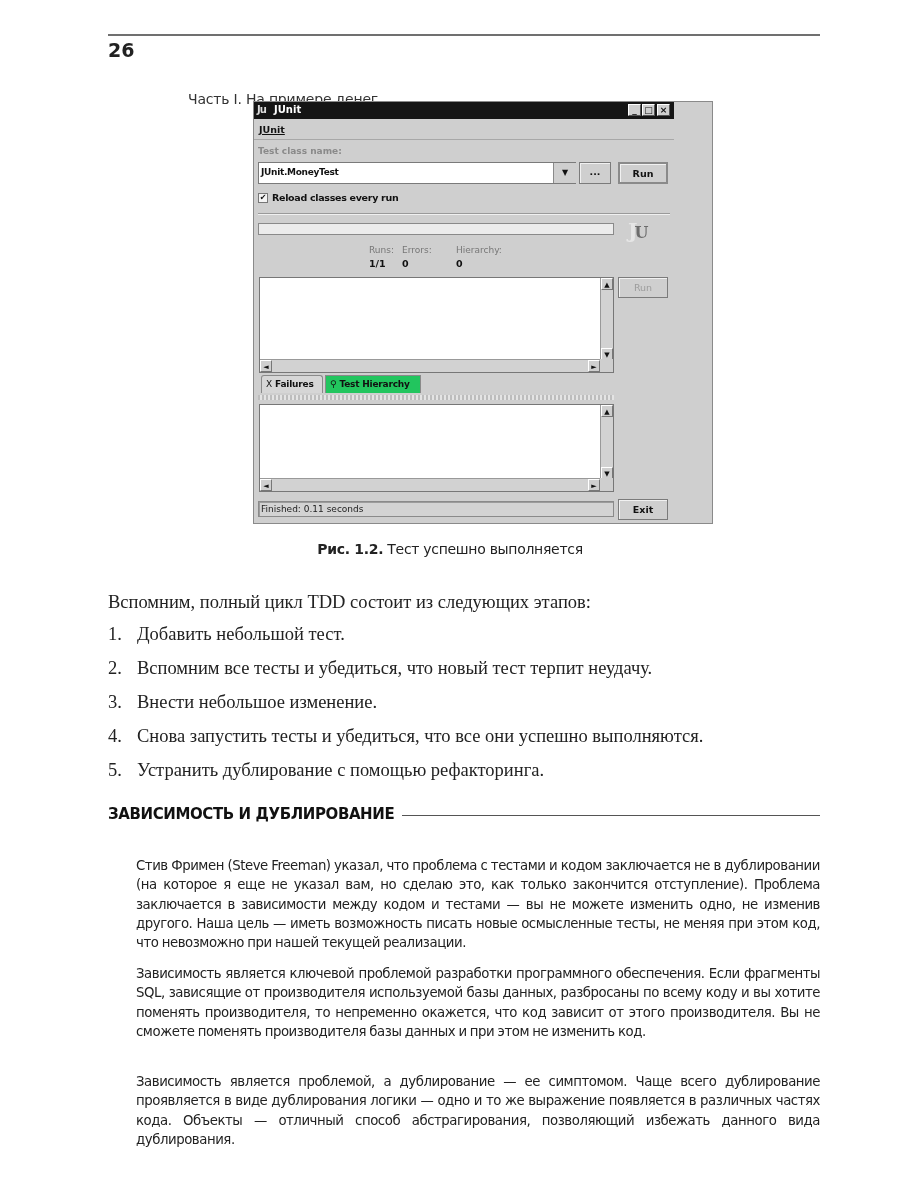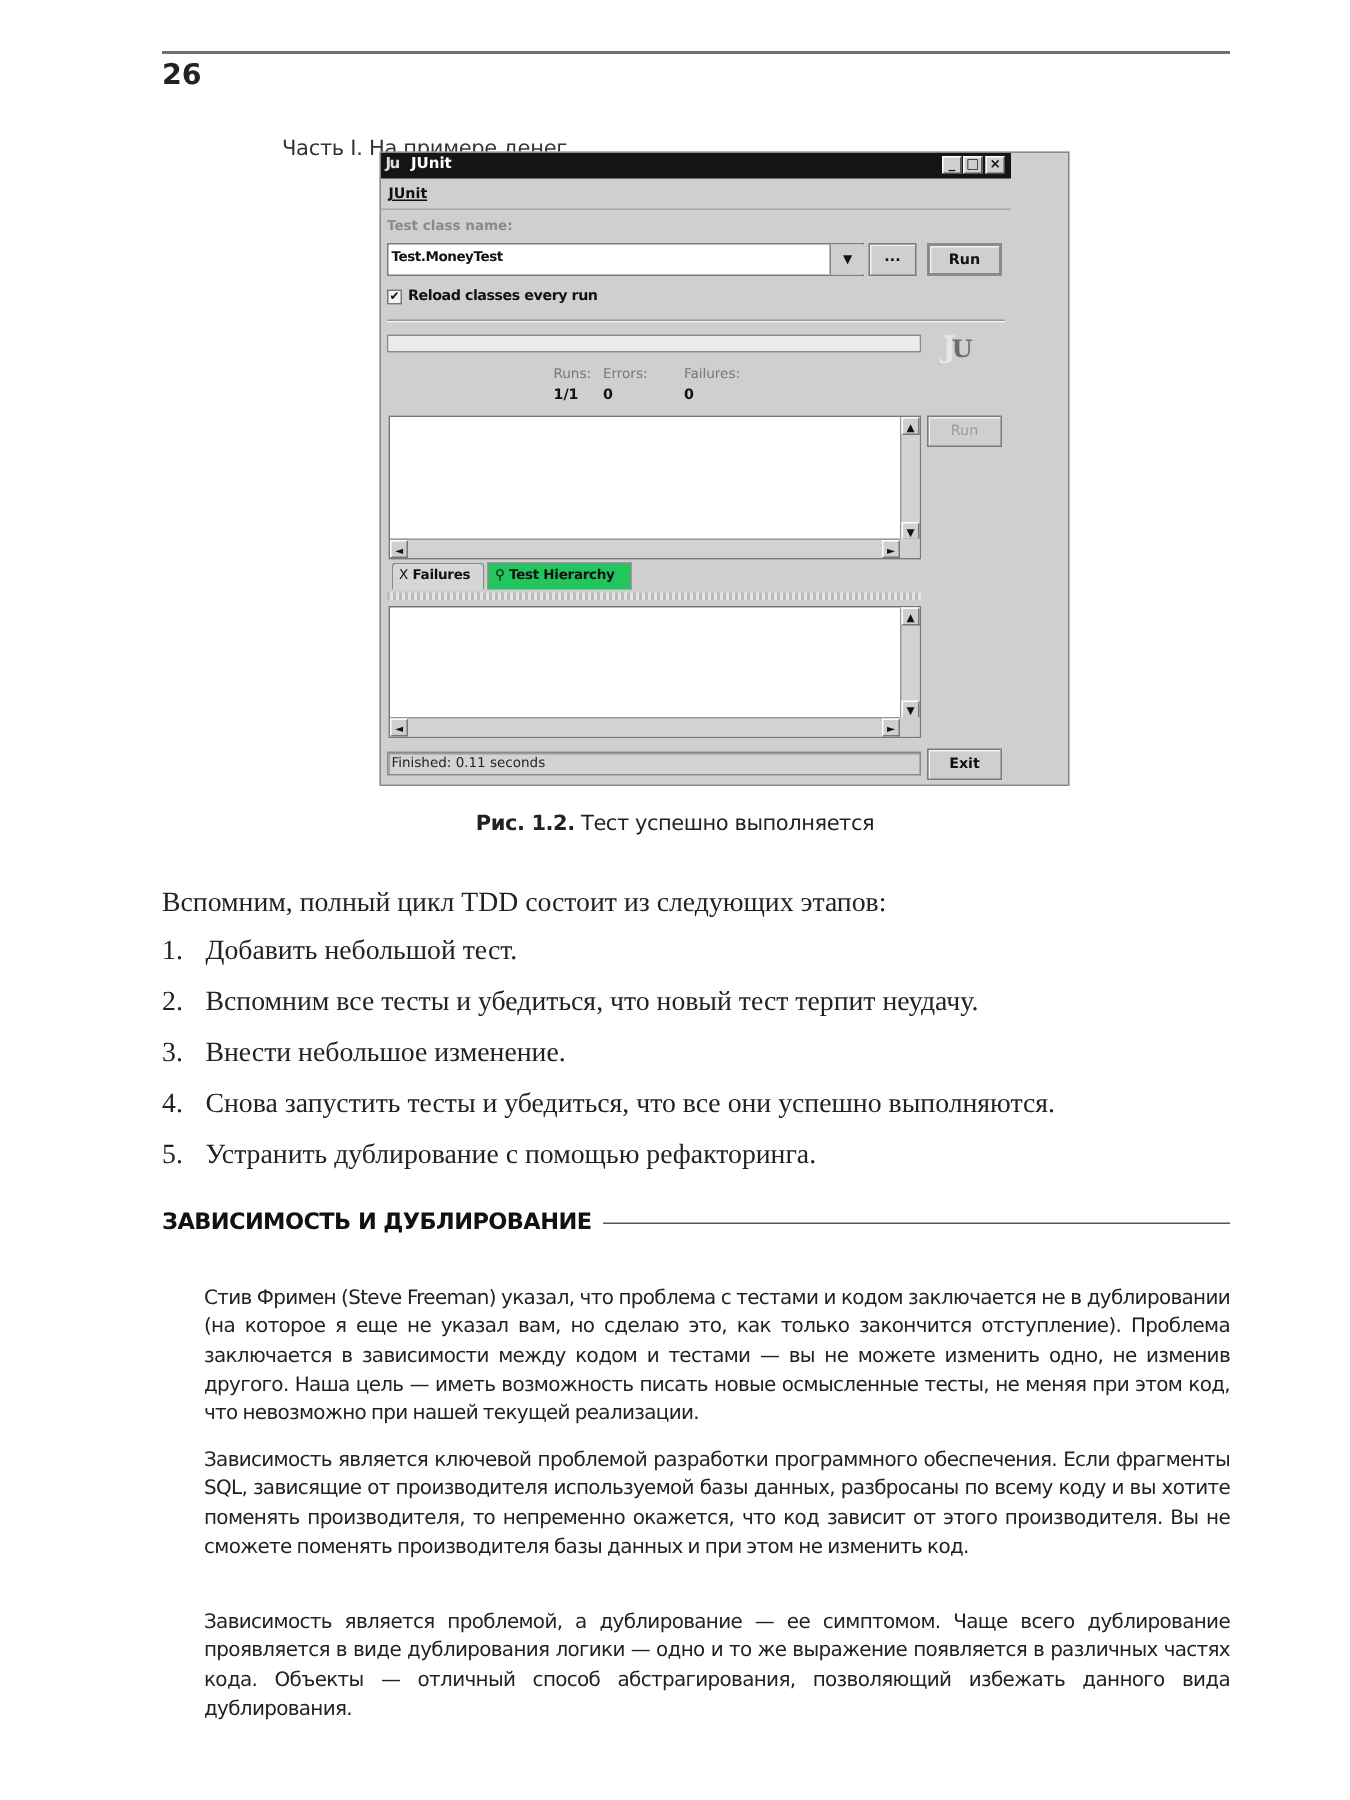--- a/index.html
+++ b/index.html
@@ -103,21 +103,21 @@
     <span class="tb-btn tb-max">□</span>
     <span class="tb-btn tb-close">×</span>
   </div>
 
   <div class="menubar">
     <span class="menu-item">JUnit</span>
   </div>
 
   <div class="lbl-testclass">Test class name:</div>
   <div class="combo">
-    <span class="combo-val">Test.MoneyTest</span>
+    <span class="combo-val">JUnit.MoneyTest</span>
     <span class="combo-arrow">▼</span>
   </div>
   <div class="btn btn-browse">...</div>
   <div class="btn btn-run-top">Run</div>
 
   <div class="chk-row">
     <span class="chk-box">✔</span>
     <span class="chk-lbl">Reload classes every run</span>
   </div>
 
@@ -132,21 +132,21 @@
 
   <div class="stat stat-runs">
     <span class="s-lbl">Runs:</span>
     <span class="s-val">1/1</span>
   </div>
   <div class="stat stat-errors">
     <span class="s-lbl">Errors:</span>
     <span class="s-val">0</span>
   </div>
   <div class="stat stat-failures">
-    <span class="s-lbl">Failures:</span>
+    <span class="s-lbl">Hierarchy:</span>
     <span class="s-val">0</span>
   </div>
 
   <div class="list1">
     <div class="vscroll">
       <span class="arr arr-up">▲</span>
       <span class="arr arr-down">▼</span>
     </div>
     <div class="hscroll">
       <span class="arr arr-left">◄</span>

